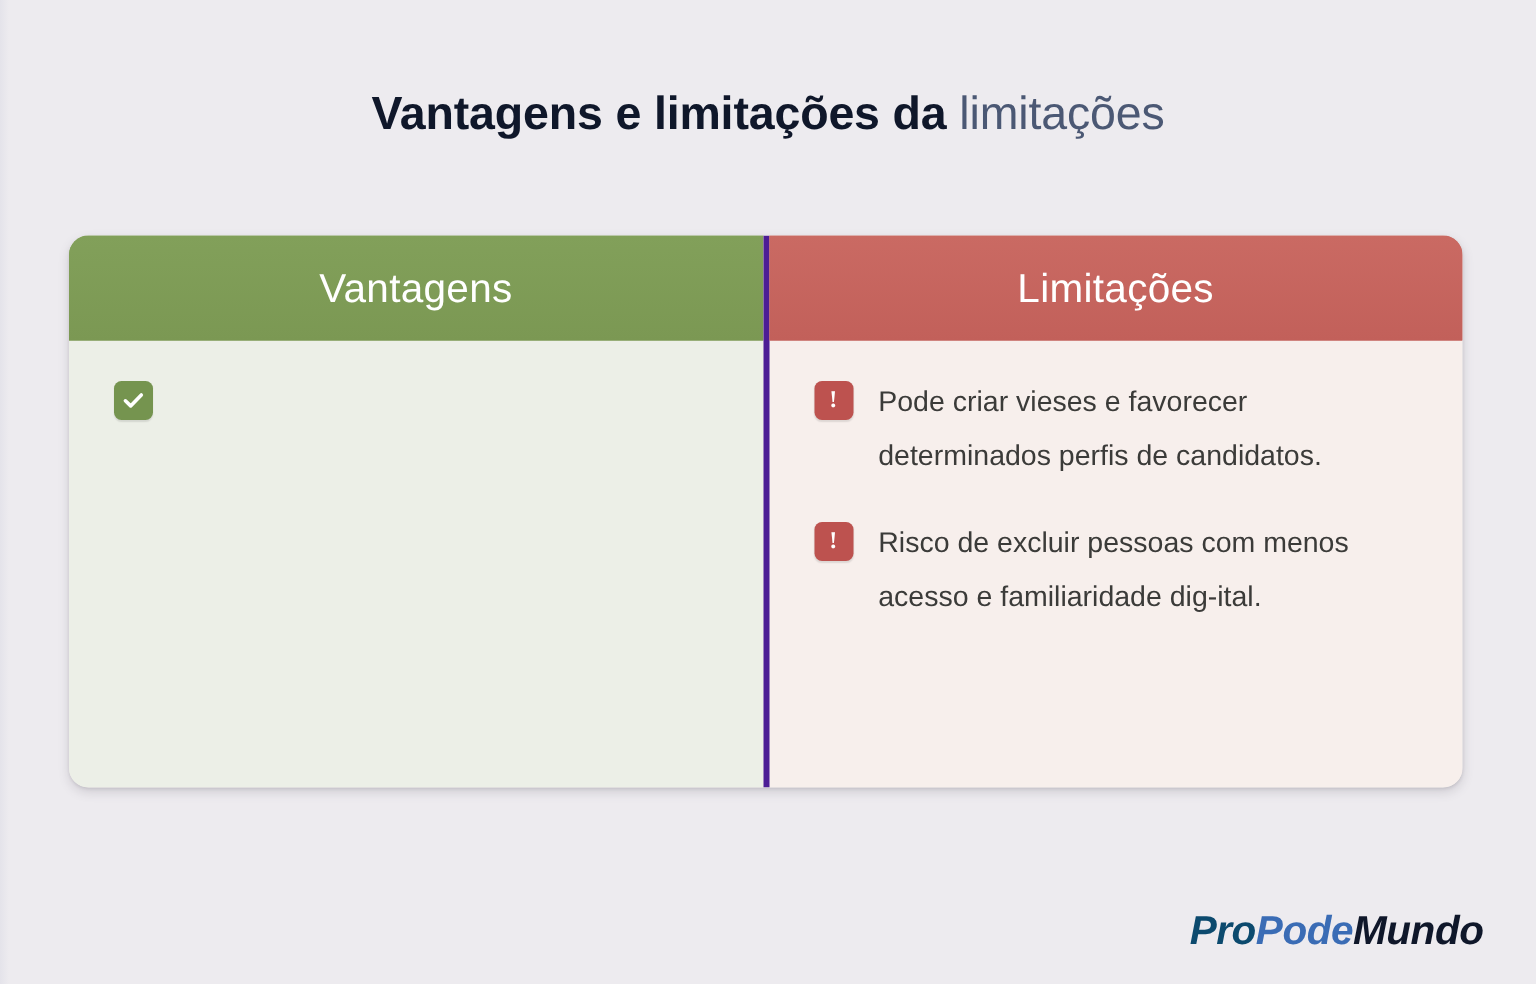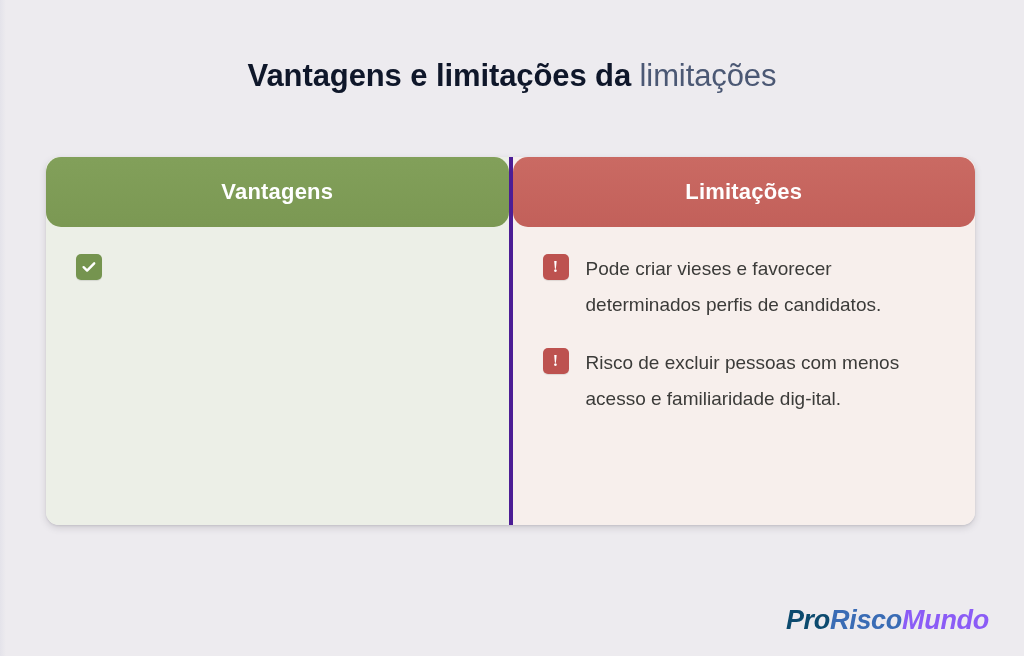--- a/index.html
+++ b/index.html
@@ -69,24 +69,23 @@
     background: #f7efec;
     border-left: 4px solid #4c1d95;
   }
 
   .col-header {
     height: 70px;
     display: flex;
     align-items: center;
     justify-content: center;
     color: #ffffff;
-    font-size: 22px;
-    font-weight: bold;
+    font-size: 27px;
+    font-weight: normal;
     letter-spacing: 0.2px;
-    border-radius: 15px;
   }
   .header-green {
     background: #7e9c56;
     background-image: linear-gradient(180deg, #82a05a 0%, #7b9853 100%);
   }
   .header-red {
     background: #c6655f;
     background-image: linear-gradient(180deg, #ca6a63 0%, #c2605a 100%);
   }
 
@@ -139,21 +138,21 @@
     right: 35px;
     bottom: 20px;
     font-size: 27px;
     font-weight: bold;
     font-style: italic;
     letter-spacing: -0.3px;
     white-space: nowrap;
   }
   .logo-pro   { color: #0c4a6e; margin-top: 48px; }
   .logo-game  { color: #3a6cb5; }
-  .logo-mundo { color: #8b5cf6; }
+  .logo-mundo { color: #0f172a; }
 </style>
 </head>
 <body>
 
 <div class="slide-sheen"></div>
 
 <div class="title">
   <span class="title-strong">Vantagens e limitações da</span>
   <span class="title-light">limitações</span>
 </div>
@@ -193,14 +192,14 @@
         </span>
         <span class="bullet-text">Risco de excluir pessoas com menos acesso e familiaridade dig-ital.</span>
       </div>
 
     </div>
   </div>
 
 </div>
 
 <div class="logo">
-  <span class="logo-pro">Pro</span><span class="logo-game">Risco</span><span class="logo-mundo">Mundo</span>
+  <span class="logo-pro">Pro</span><span class="logo-game">Pode</span><span class="logo-mundo">Mundo</span>
 </div>
 
 </body></html>

